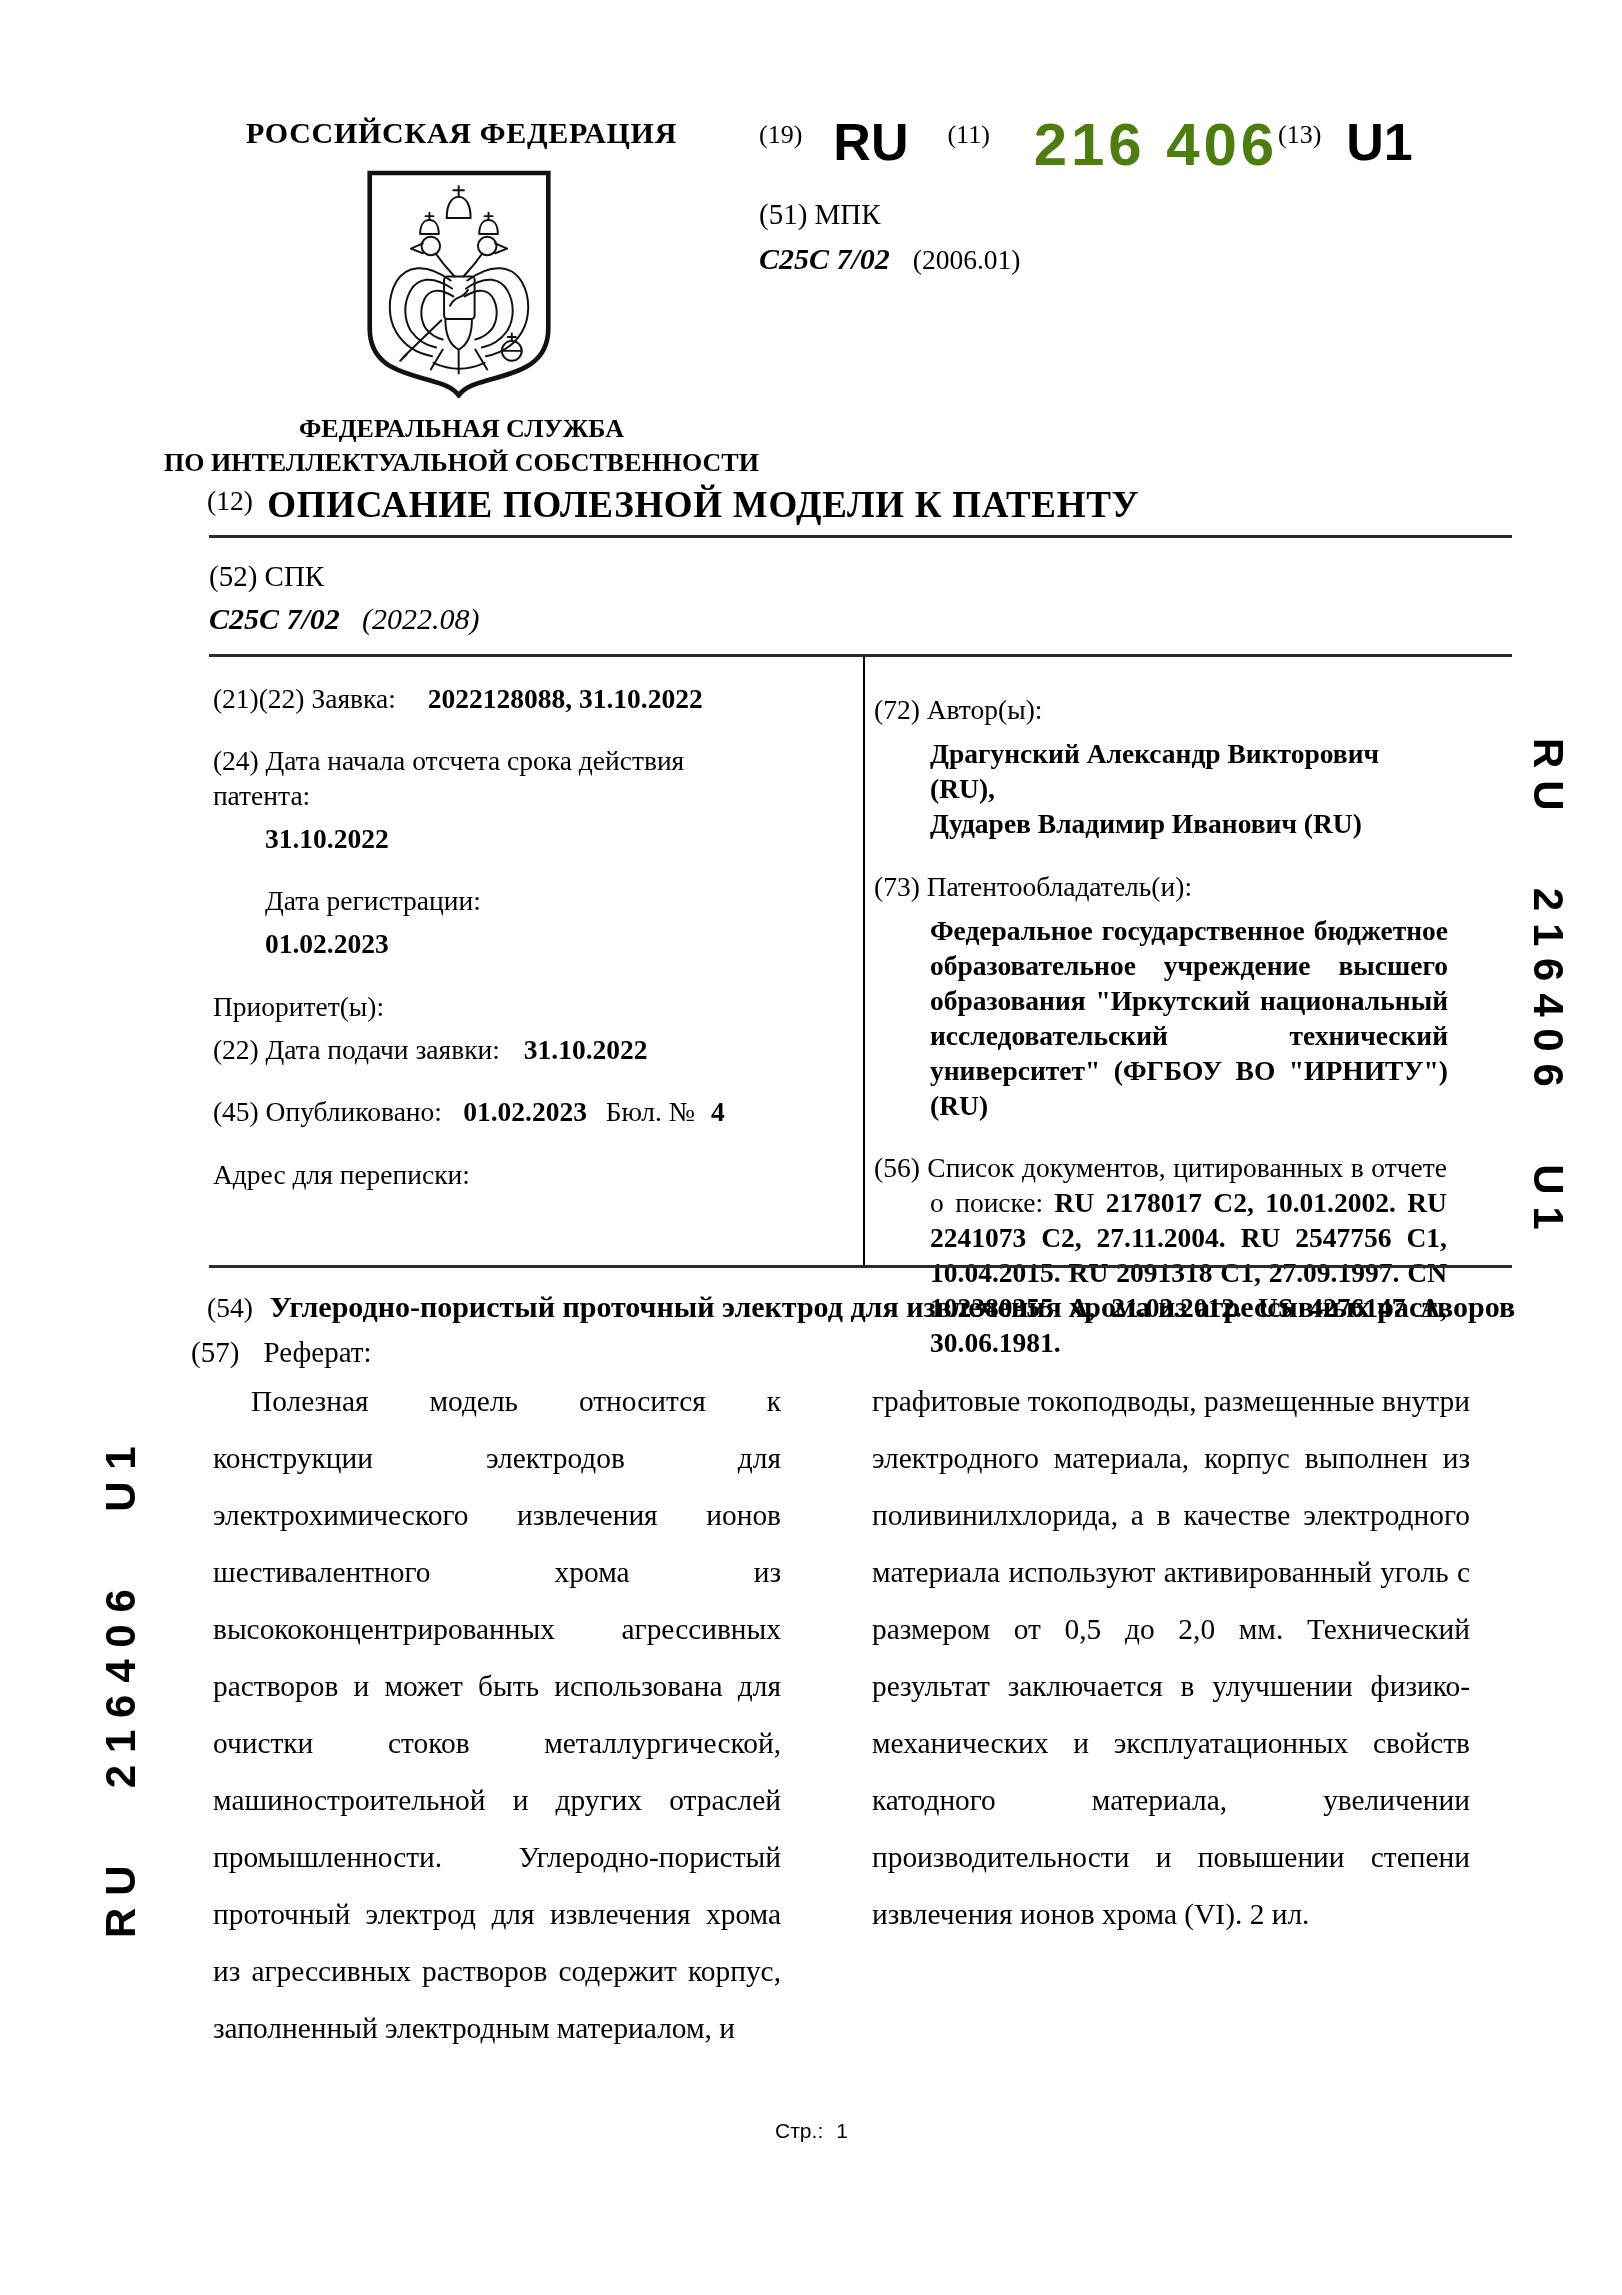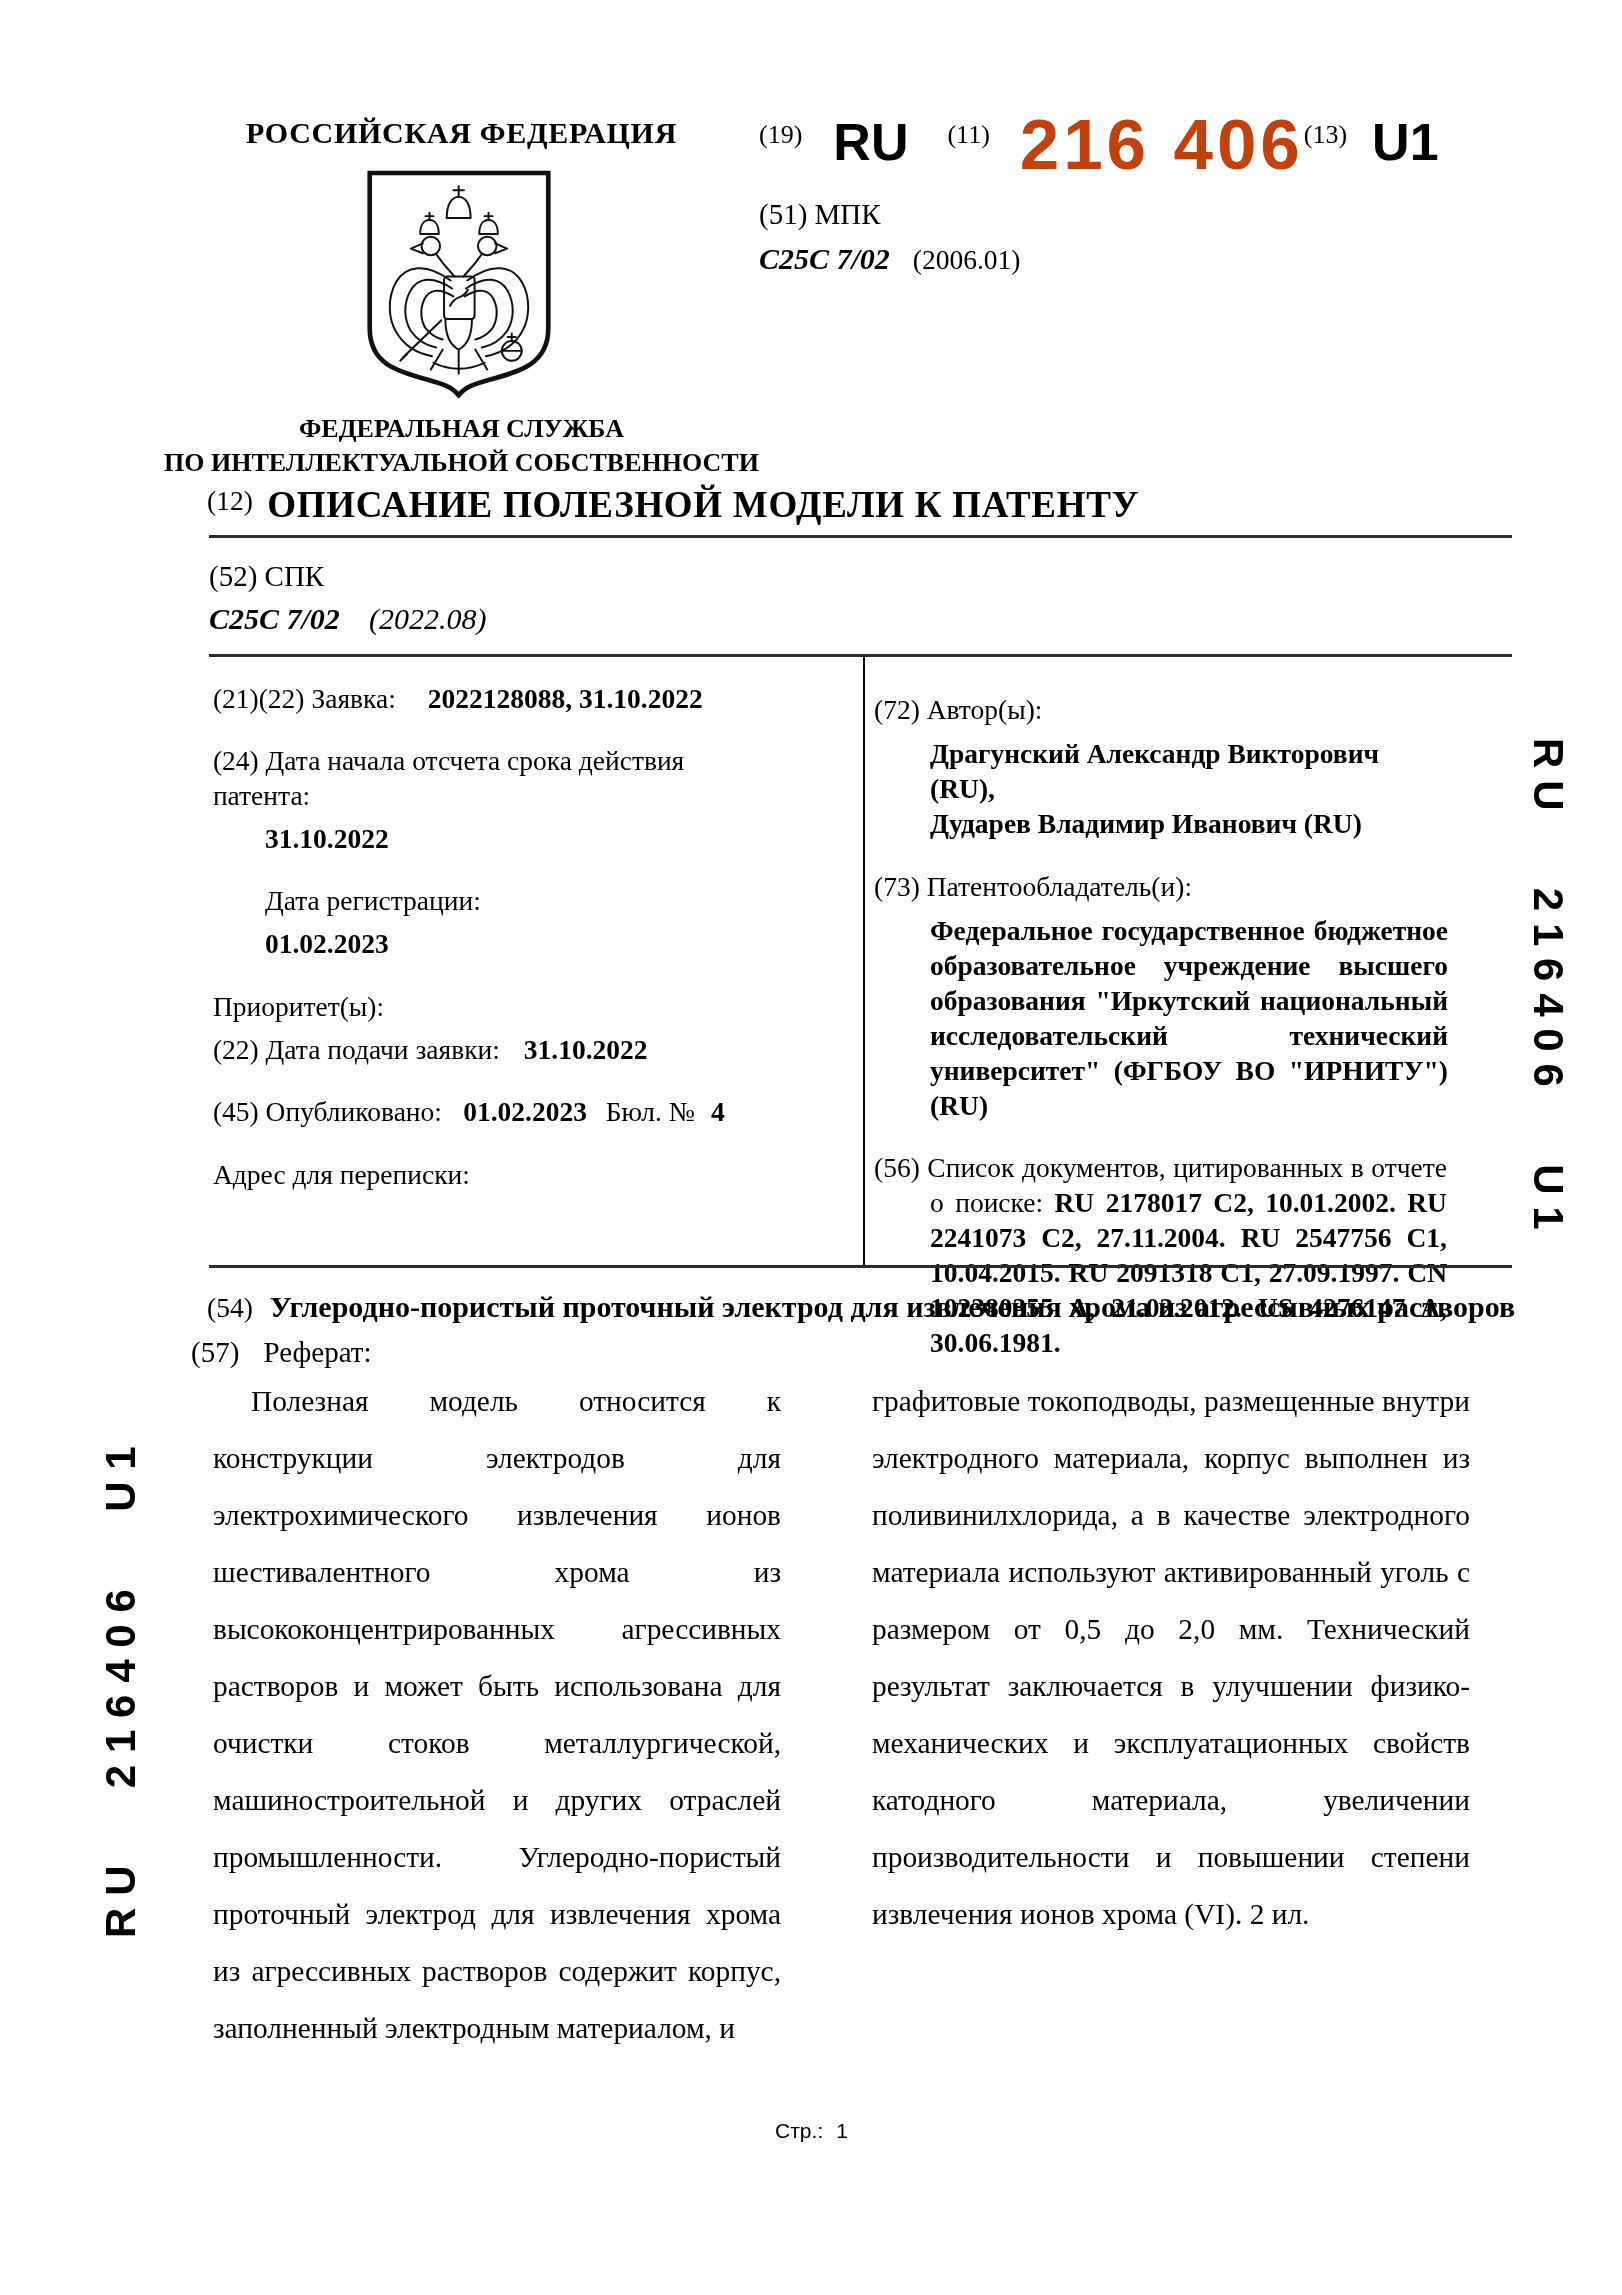--- a/index.html
+++ b/index.html
@@ -12,41 +12,41 @@
 
   
   .country{left:108px;top:116px;width:707px;text-align:center;font-size:30px;font-weight:bold;letter-spacing:0.7px;}
   .emblem{left:364px;top:169px;}
   .office{left:108px;top:412px;width:707px;text-align:center;font-size:26px;font-weight:bold;line-height:34px;}
 
   
   .pubrow{left:759px;top:119px;display:flex;align-items:flex-start;}
   .code-small{font-size:26px;line-height:31px;}
   .ru-big{font-size:52px;line-height:47px;font-weight:bold;margin:0 39px 0 31px;}
-  .pub-num{font-size:71px;line-height:52px;font-weight:bold;color:#c2410c;letter-spacing:3.9px;margin-left:30px;}
+  .pub-num{font-size:60px;line-height:52px;font-weight:bold;color:#4d7c0f;letter-spacing:3.9px;margin-left:44px;}
   .kind-big{font-size:52px;line-height:47px;font-weight:bold;margin-left:25px;}
   .ipcblock{left:759px;top:198px;font-size:29px;}
   .ipc-line2{margin-top:10.5px;}
   .ipc-cls{font-size:30px;font-weight:bold;font-style:italic;}
   .ipc-ver{font-size:27.5px;margin-left:15.7px;}
 
   
   .doctype{left:207px;top:486px;display:flex;align-items:flex-start;}
   .doc-num{font-size:27.5px;line-height:30px;}
   .doc-title{font-size:37px;line-height:38px;font-weight:bold;margin-left:14.4px;letter-spacing:0.7px;}
 
   .rule{background:#2b2b2b;height:2.6px;}
   .rule1{left:209px;top:535px;width:1303px;}
   .rule2{left:209px;top:654px;width:1303px;}
   .rule3{left:209px;top:1265px;width:1303px;}
 
   .cpcblock{left:209px;top:560px;font-size:29px;}
   .cpc-line2{margin-top:9.2px;}
   .cpc-cls{font-size:30px;font-weight:bold;font-style:italic;}
-  .cpc-ver{font-size:30px;font-style:italic;margin-left:22px;text-align:right;}
+  .cpc-ver{font-size:30px;font-style:italic;margin-left:15px;text-align:right;}
 
   
   .bib{left:209px;top:657px;width:1303px;height:608px;}
   .vdivider{position:absolute;left:654px;top:0;width:2px;height:608px;background:#000;}
   .cell{position:absolute;top:0;font-size:27.5px;line-height:35px;}
   .cell-left{left:3.9px;width:572px;padding-top:23.6px;}
   .cell-right{left:665px;width:573px;padding-top:35px;}
   .val{font-weight:bold;}
   .ml{margin-left:52px;}
   .gap{margin-top:27.5px;}

